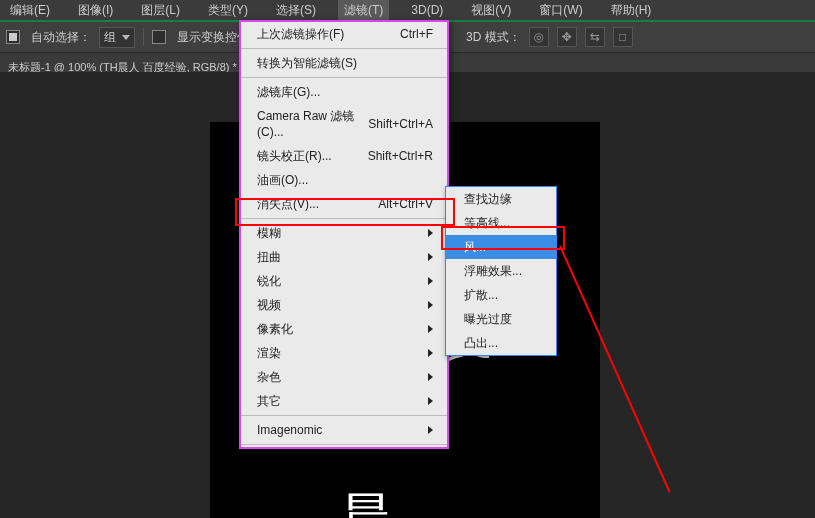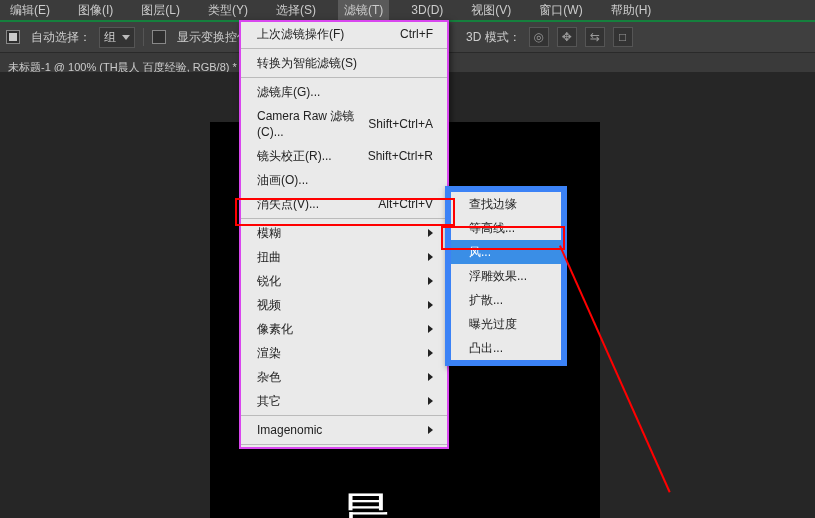--- a/index.html
+++ b/index.html
@@ -16,21 +16,21 @@
 .doctab{height:22px;background:#3a3a3a;display:flex;align-items:flex-end;padding:0 8px;color:#ccc;font-size:11px;border-bottom:1px solid #222}
 .canvasarea{position:absolute;left:0;top:72px;right:0;bottom:0;background:#262626}
 .artboard{position:absolute;left:210px;top:50px;width:390px;height:400px;background:#000;overflow:hidden}
 .vtxt{position:absolute;color:#fff;font-size:54px;font-weight:300;writing-mode:vertical-rl;letter-spacing:8px}
 .dropdown{position:absolute;left:239px;top:20px;width:206px;background:#eaeaea;color:#222;box-shadow:2px 2px 6px rgba(0,0,0,.5);border:2px solid #d946ef}
 .dropdown .drow{display:flex;justify-content:space-between;align-items:center;padding:4px 14px 4px 16px;line-height:16px}
 .dropdown .drow.hover{background:#3a8ee6;color:#fff}
 .dropdown .drow .arrR{border-top:4px solid transparent;border-bottom:4px solid transparent;border-left:5px solid #222}
 .dropdown .drow.hover .arrR{border-left-color:#fff}
 .dropdown .divider{height:1px;background:#bbb;margin:2px 0}
-.submenu{position:absolute;left:445px;top:186px;width:110px;background:#eaeaea;color:#222;border:6px solid #3b82f6;box-shadow:2px 2px 6px rgba(0,0,0,.5)}
+.submenu{position:absolute;left:445px;top:186px;width:110px;background:#eaeaea;color:#222;border:1px solid #3b82f6;box-shadow:2px 2px 6px rgba(0,0,0,.5)}
 .submenu .srow{padding:4px 14px 4px 18px;line-height:16px}
 .submenu .srow.hover{background:#3a8ee6;color:#fff}
 .redbox1{position:absolute;left:235px;top:198px;width:216px;height:24px;border:2px solid red;pointer-events:none}
 .redbox2{position:absolute;left:441px;top:226px;width:120px;height:20px;border:2px solid red;pointer-events:none}
 .redline{position:absolute;left:559px;top:246px;width:2px;height:270px;background:red;transform:rotate(-24deg);transform-origin:top left;pointer-events:none}
 </style>
 </head>
 <body>
 
 <div class="menubar">

